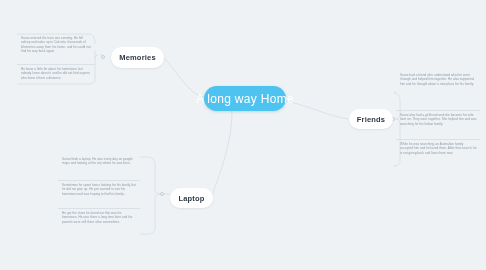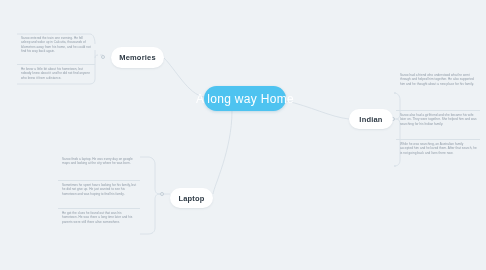--- a/index.html
+++ b/index.html
@@ -158,21 +158,21 @@
 
   <div class="node root">
     <span class="node-label">A long way Home</span>
   </div>
 
   <div class="node branch-memories">
     <span class="node-label">Memories</span>
   </div>
 
   <div class="node branch-friends">
-    <span class="node-label">Indian</span>
+    <span class="node-label">Friends</span>
   </div>
 
   <div class="node branch-laptop">
     <span class="node-label">Laptop</span>
   </div>
 
   <div class="leaf leaf-m1">Saroo entered the train one evening. He fell asleep and woke up in Calcutta, thousands of kilometres away from his home, and he could not find his way back again.</div>
   <div class="leaf leaf-m2">He knew a little bit about his hometown, but nobody knew about it and he did not find anyone who knew it from a distance.</div>
 
   <div class="leaf leaf-f1">Saroo had a friend who understood what he went through and helped him together. He also supported him and he thought about a new place for his family.</div>

